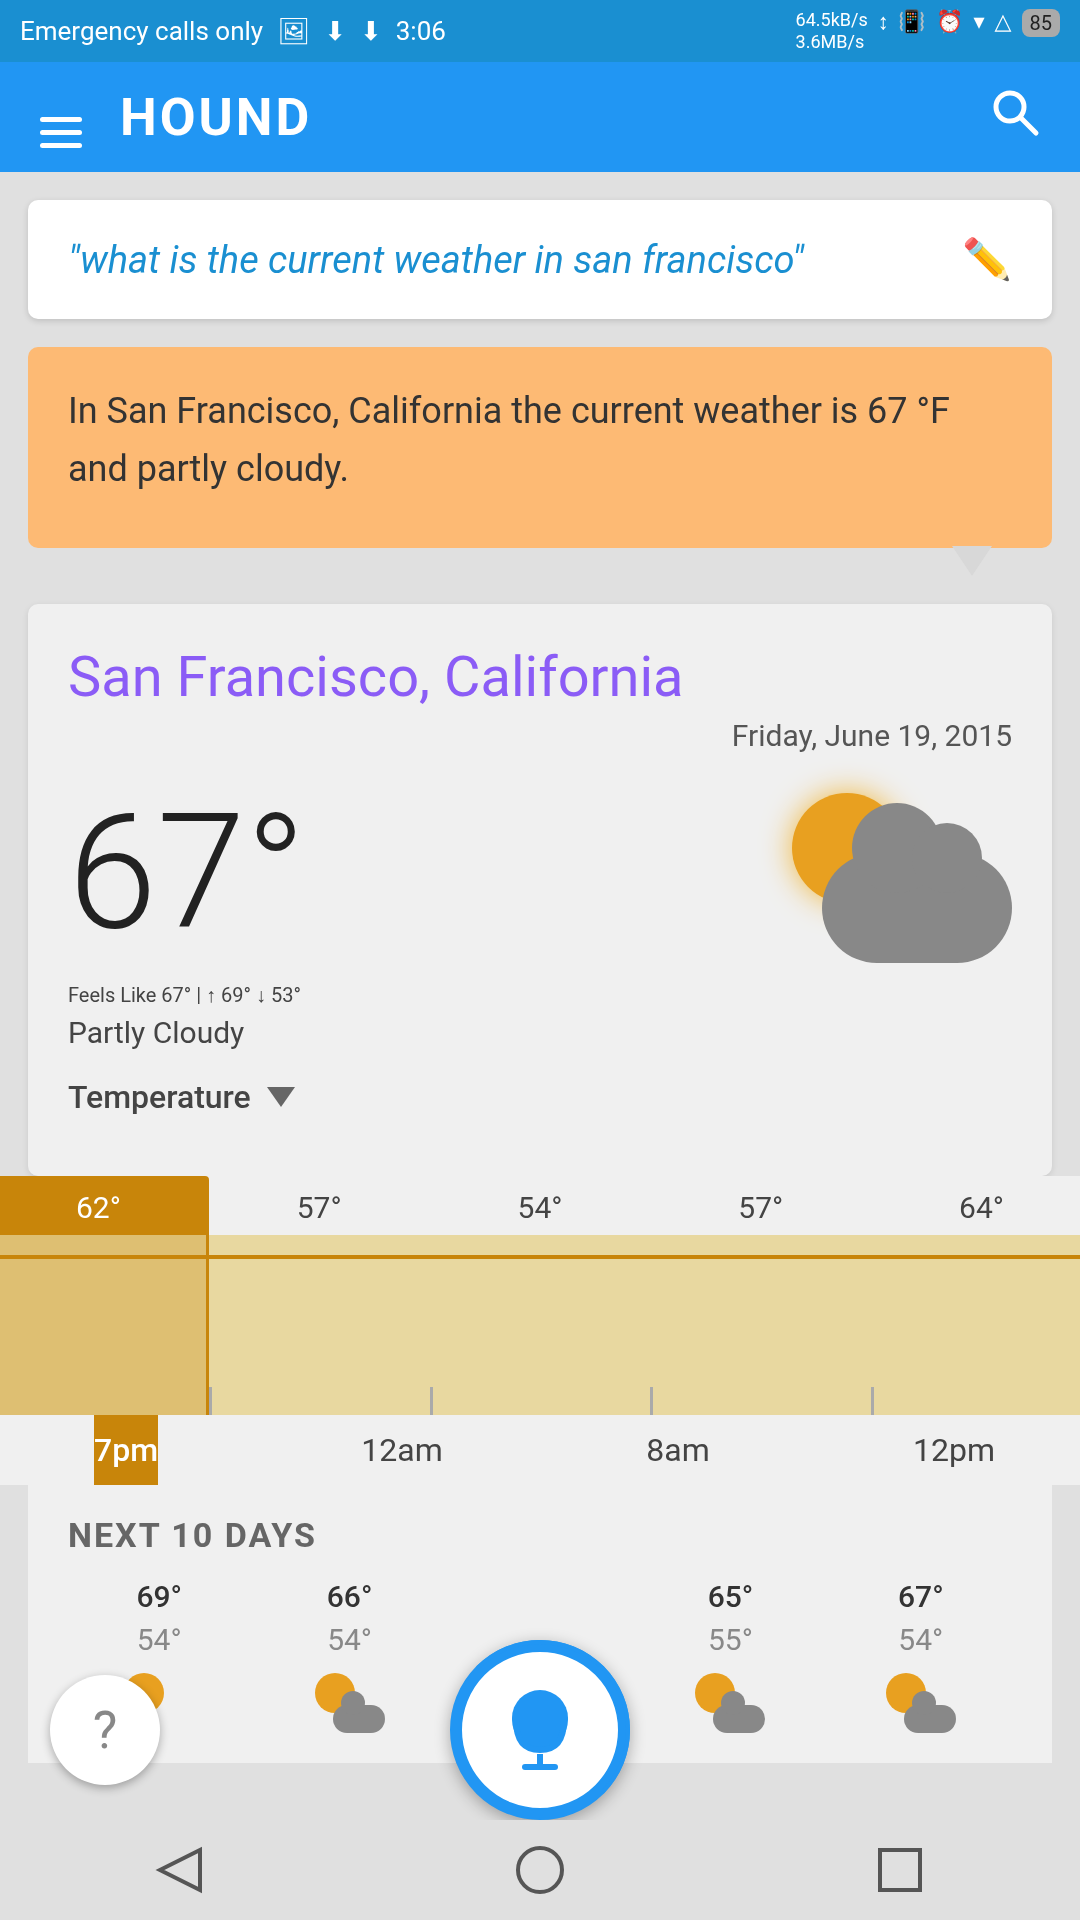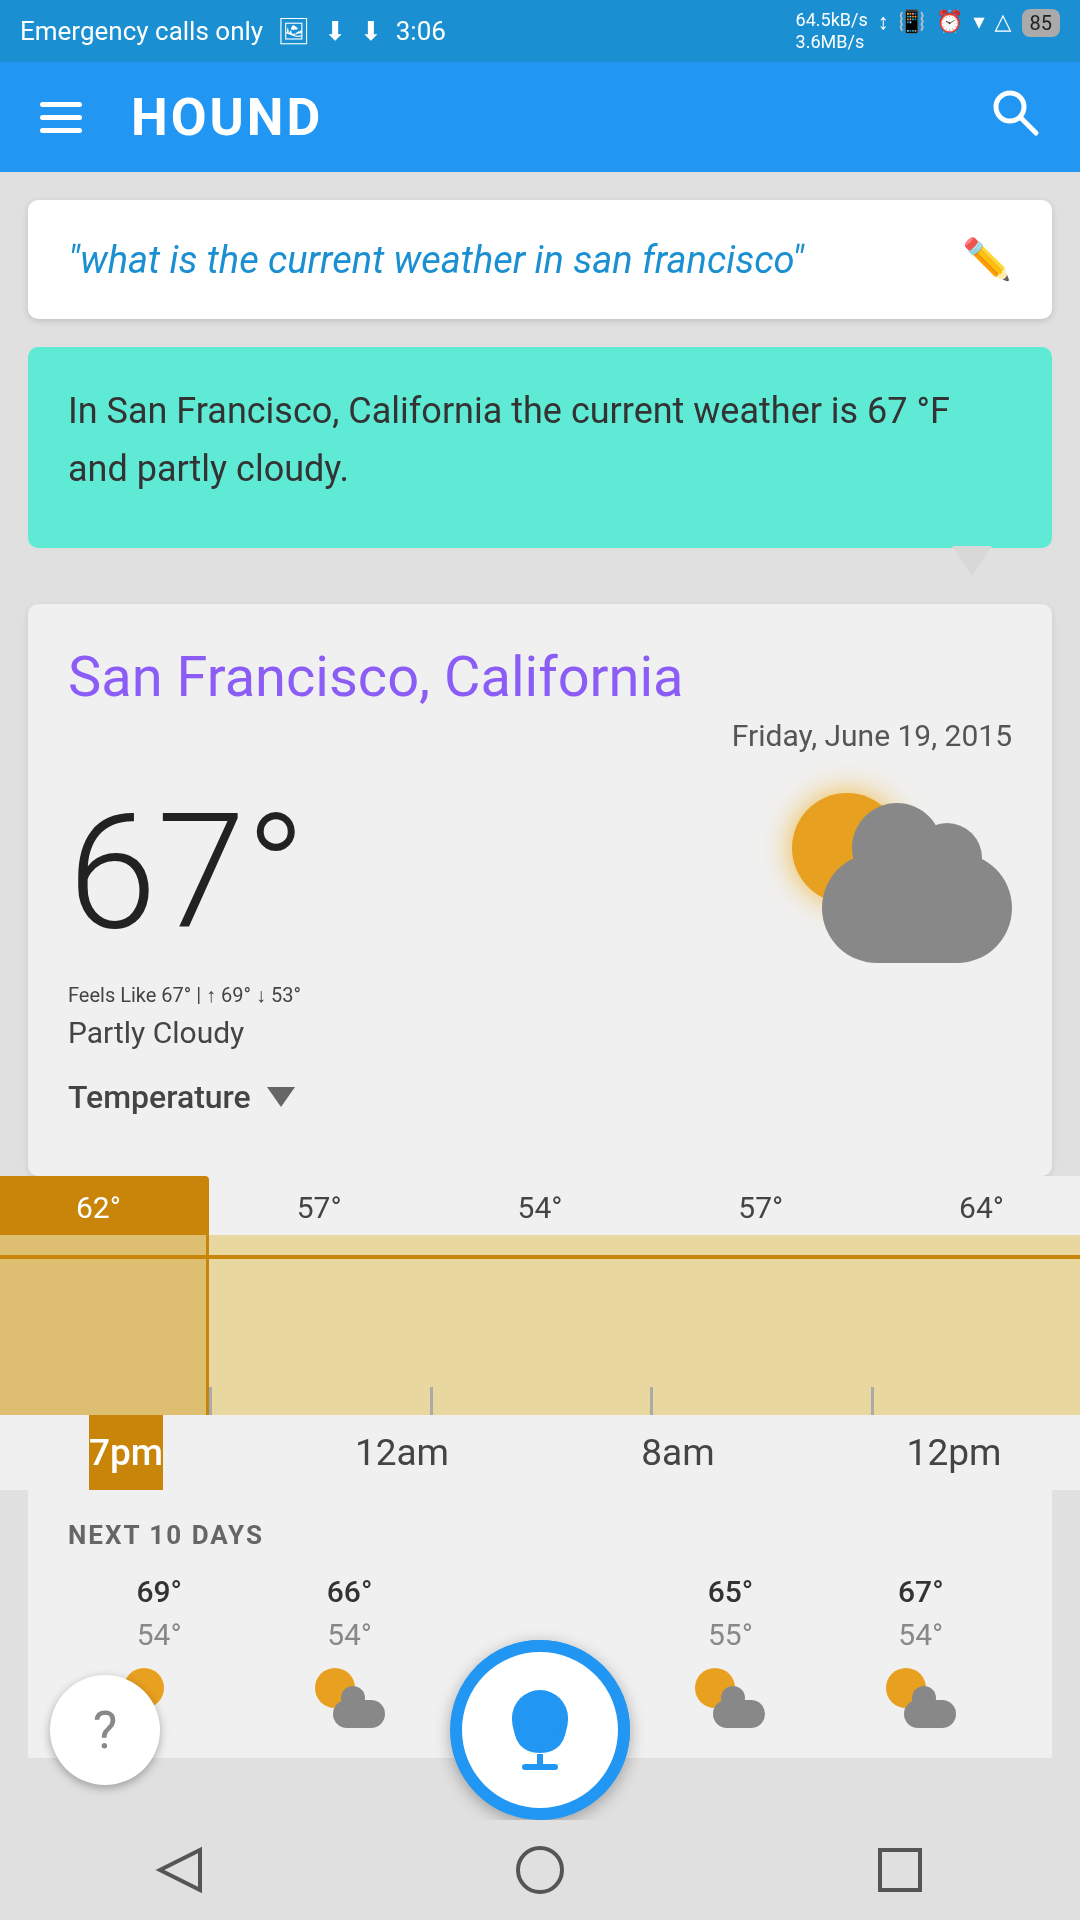--- a/index.html
+++ b/index.html
@@ -41,22 +41,22 @@
       width: 100%;
       height: 110px;
       background: #2196f3;
       display: flex;
       align-items: center;
       justify-content: space-between;
       padding: 0 40px;
     }
     #app-bar-left {
       display: flex;
-      align-items: center;
-      gap: 49px;
+      align-items: flex-end;
+      gap: 38px;
     }
     #hamburger-icon {
       display: flex;
       flex-direction: column;
       gap: 8px;
       cursor: pointer;
     }
     #hamburger-icon span {
       display: block;
       width: 42px;
@@ -95,21 +95,21 @@
     }
     #edit-icon {
       color: #1a8fd1;
       font-size: 40px;
       margin-left: 20px;
     }
 
     
     #answer-box {
       margin: 28px 28px 0 28px;
-      background: #5eead4;
+      background: #fdba74;
       border-radius: 10px;
       padding: 36px 40px 50px 40px;
       position: relative;
     }
     #answer-box::after {
       content: '';
       position: absolute;
       bottom: -28px;
       right: 60px;
       width: 0;
@@ -301,38 +301,38 @@
     }
     #chart-times {
       display: flex;
       margin: 0 28px;
     }
     .time-col {
       flex: 1;
       display: flex;
       align-items: center;
       justify-content: center;
-      font-size: 37px;
+      font-size: 32px;
       color: #444;
       padding: 16px 0;
     }
     .time-col.active {
       background: #c8850a;
       color: white;
       font-weight: 500;
     }
 
     
     #next-days-section {
       margin: 0 28px;
       background: #f0f0f0;
       padding: 30px 40px 30px 40px;
     }
     #next-days-label {
-      font-size: 26px;
+      font-size: 34px;
       font-weight: 700;
       color: #666;
       letter-spacing: 2px;
       margin-bottom: 24px;
     }
     #next-days-row {
       display: flex;
       gap: 8px;
     }
     .day-col {

